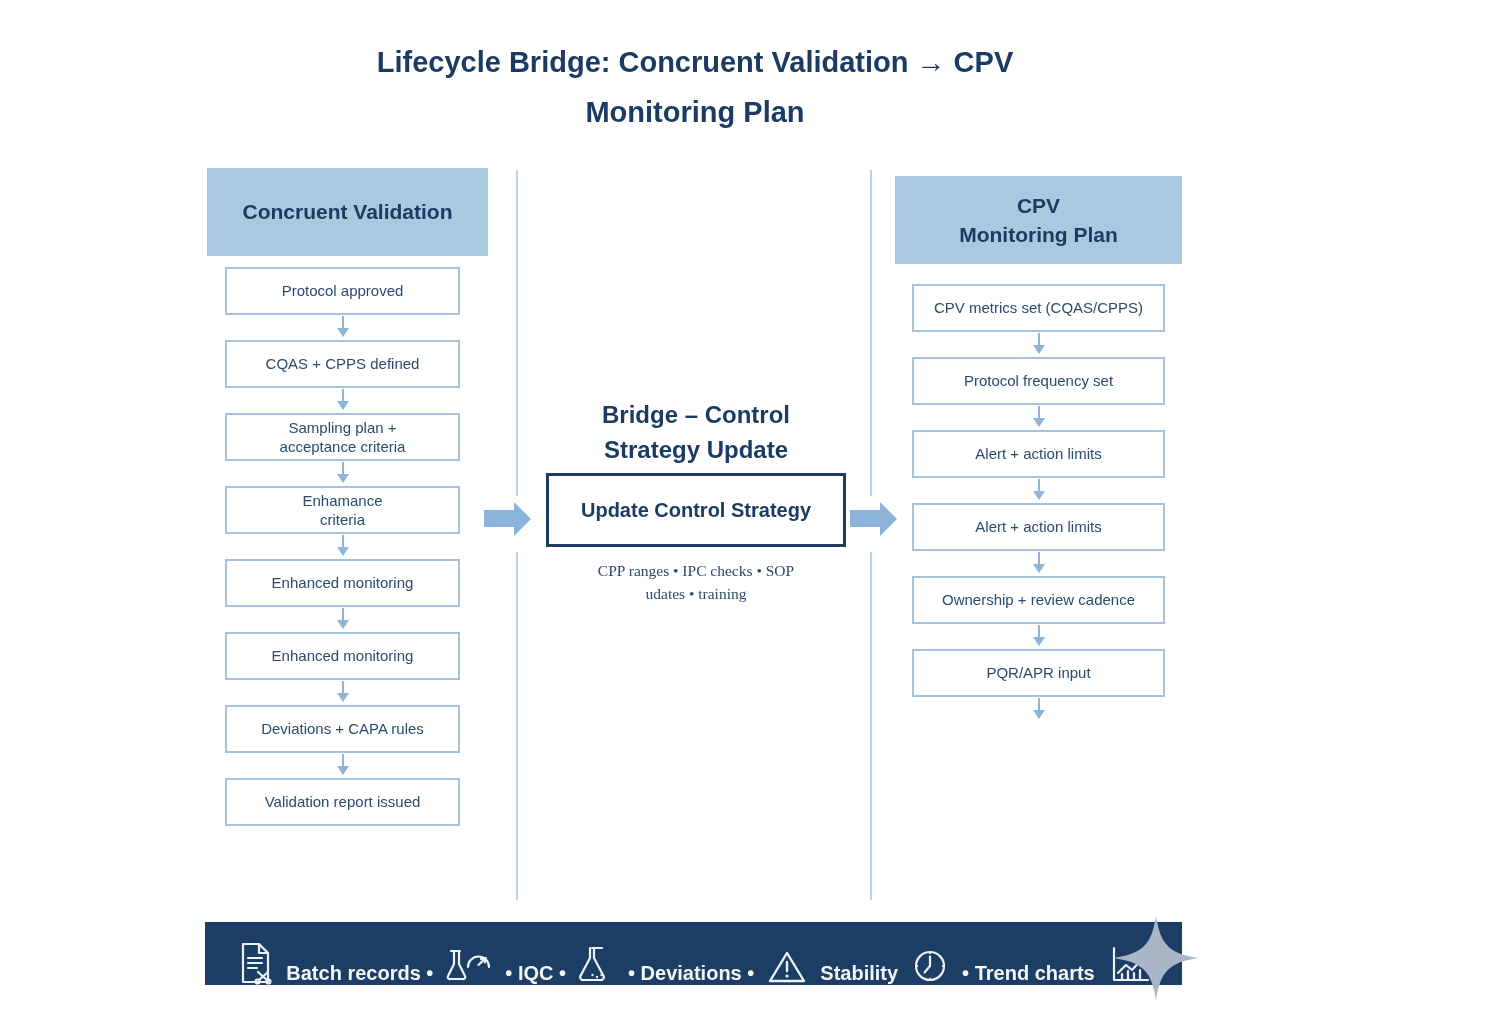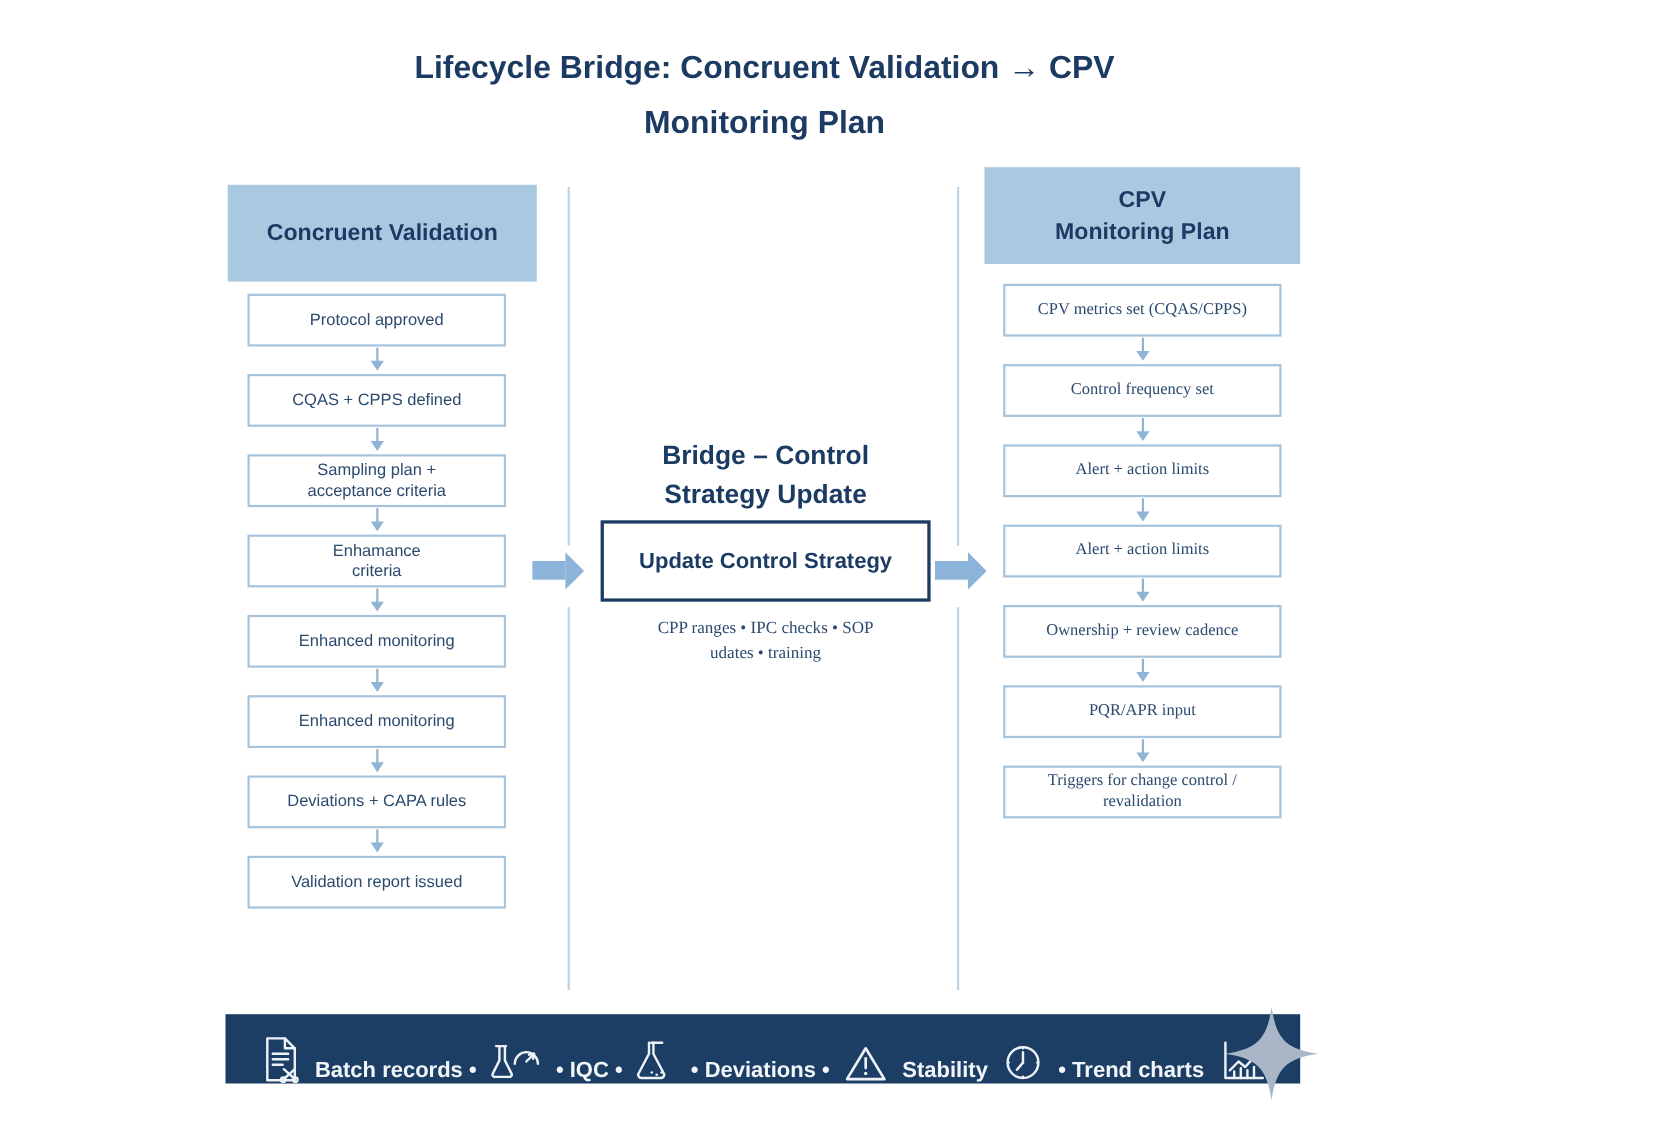--- a/index.html
+++ b/index.html
@@ -12,25 +12,25 @@
   .divider{position:absolute;width:2px;background:#bdd2e2;}
   .d1a{left:516px;top:170px;height:326px;}
   .d1b{left:516px;top:552px;height:348px;}
   .d2a{left:870px;top:170px;height:326px;}
   .d2b{left:870px;top:552px;height:348px;}
 
   .col-header{position:absolute;background:#a9c9e1;color:#1c3b63;font-weight:bold;font-size:21px;
               display:flex;align-items:center;justify-content:center;text-align:center;
               line-height:1.4;white-space:pre-line;}
   .left-header{left:207px;top:168px;width:281px;height:88px;}
-  .right-header{left:895px;top:152px;width:287px;height:88px;}
+  .right-header{left:895px;top:176px;width:287px;height:88px;}
 
   .flow{position:absolute;display:flex;flex-direction:column;align-items:stretch;}
   .left-flow{left:225px;top:267px;width:235px;}
-  .right-flow{left:912px;top:258px;width:253px;font-family:Liberation Serif, serif;}
+  .right-flow{left:912px;top:284px;width:253px;}
   .flow-box{min-height:48px;border:2px solid #a6c3db;background:#fff;color:#2b4a6e;font-size:15px;
             display:flex;align-items:center;justify-content:center;text-align:center;
             white-space:pre-line;line-height:1.3;padding:2px 6px;box-sizing:border-box;}
   .varrow{height:25px;position:relative;flex:none;}
   .varrow::before{content:"";position:absolute;left:50%;top:1px;width:2px;height:14px;
                   background:#8fb4d6;transform:translateX(-50%);}
   .varrow::after{content:"";position:absolute;left:50%;top:13px;transform:translateX(-50%);
                  border:6px solid transparent;border-top:9px solid #8fb4d6;border-bottom:0;}
 
   .bridge-heading{position:absolute;left:546px;top:398px;width:300px;text-align:center;
@@ -98,32 +98,30 @@
 
   <div class="block-arrow ba-left"></div>
   <div class="block-arrow ba-right"></div>
 
   <div class="col-header right-header">CPV
 Monitoring Plan</div>
 
   <div class="flow right-flow">
     <div class="flow-box">CPV metrics set (CQAS/CPPS)</div>
     <div class="varrow"></div>
-    <div class="flow-box">Control frequency set</div>
+    <div class="flow-box">Protocol frequency set</div>
     <div class="varrow"></div>
     <div class="flow-box">Alert + action limits</div>
     <div class="varrow"></div>
     <div class="flow-box">Alert + action limits</div>
     <div class="varrow"></div>
     <div class="flow-box">Ownership + review cadence</div>
     <div class="varrow"></div>
     <div class="flow-box">PQR/APR input</div>
     <div class="varrow"></div>
-    <div class="flow-box">Triggers for change control /
-revalidation</div>
   </div>
 
   <div class="footer-bar">
     <span class="footer-icon">
       <svg width="36" height="44" viewBox="0 0 36 44" fill="none" stroke="#edf2f8" stroke-width="2.2" stroke-linecap="round" stroke-linejoin="round">
         <path d="M6 3 h16 l9 9 v29 h-25 z"></path>
         <path d="M22 3 v9 h9"></path>
         <path d="M11 17 h14 M11 22 h14 M11 27 h9"></path>
         <path d="M21 31 L30 39 M31 31 L22 39"></path>
         <circle cx="20.5" cy="40.5" r="2"></circle>

